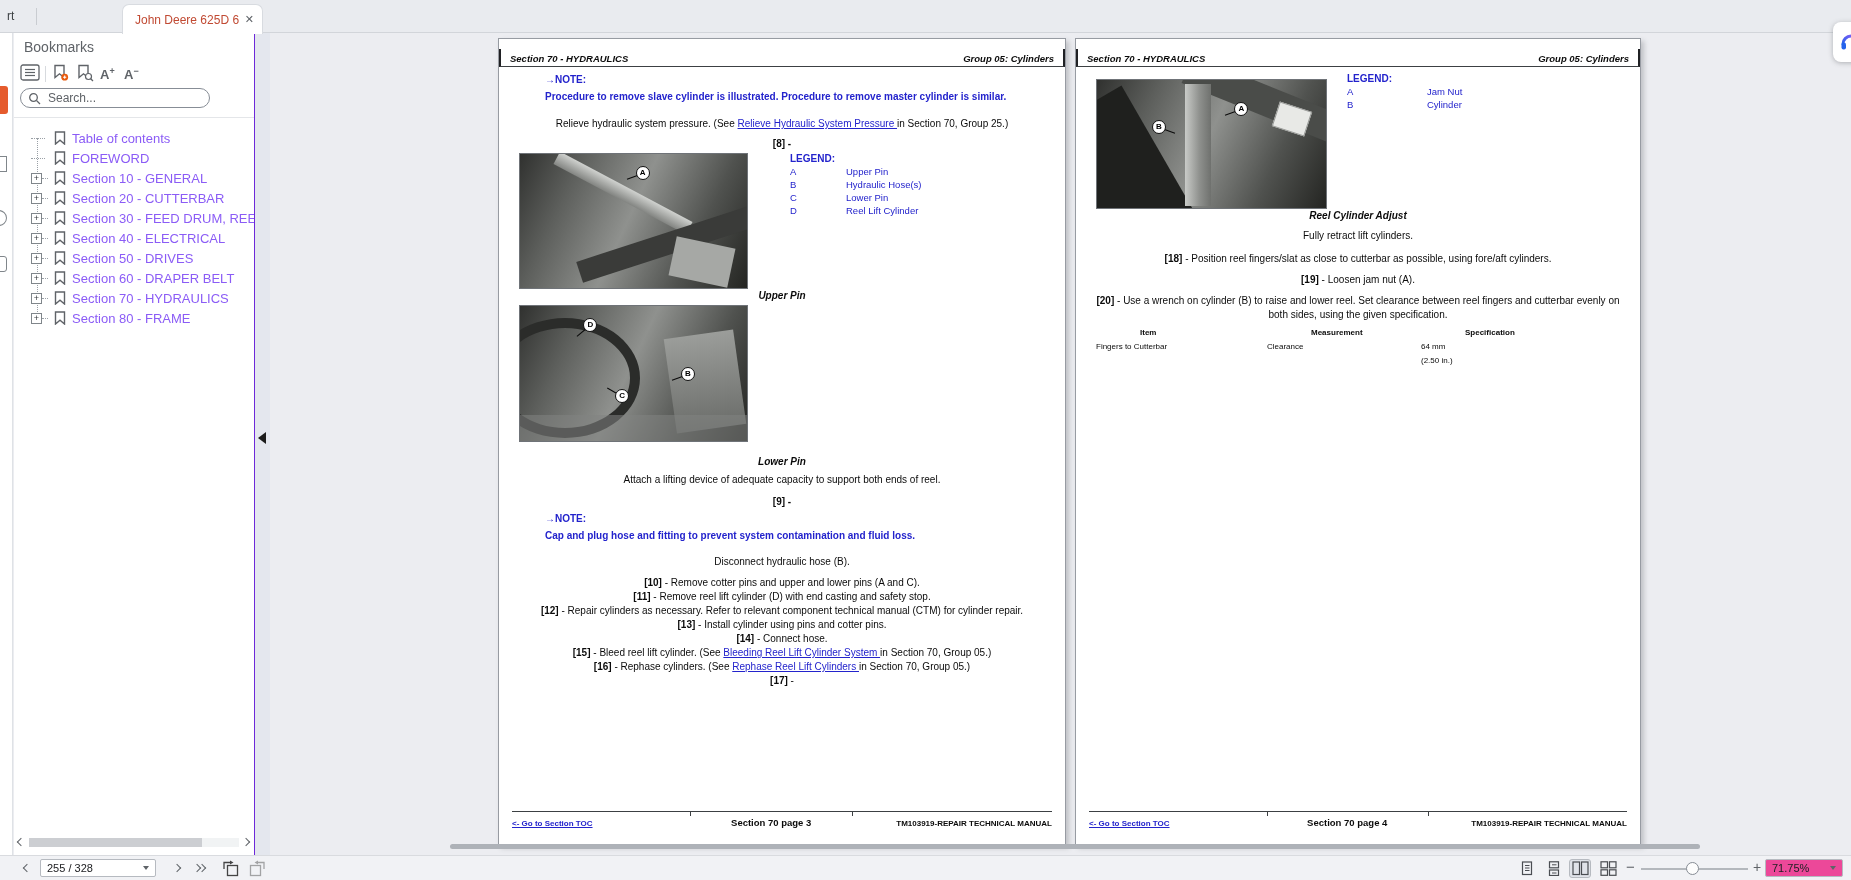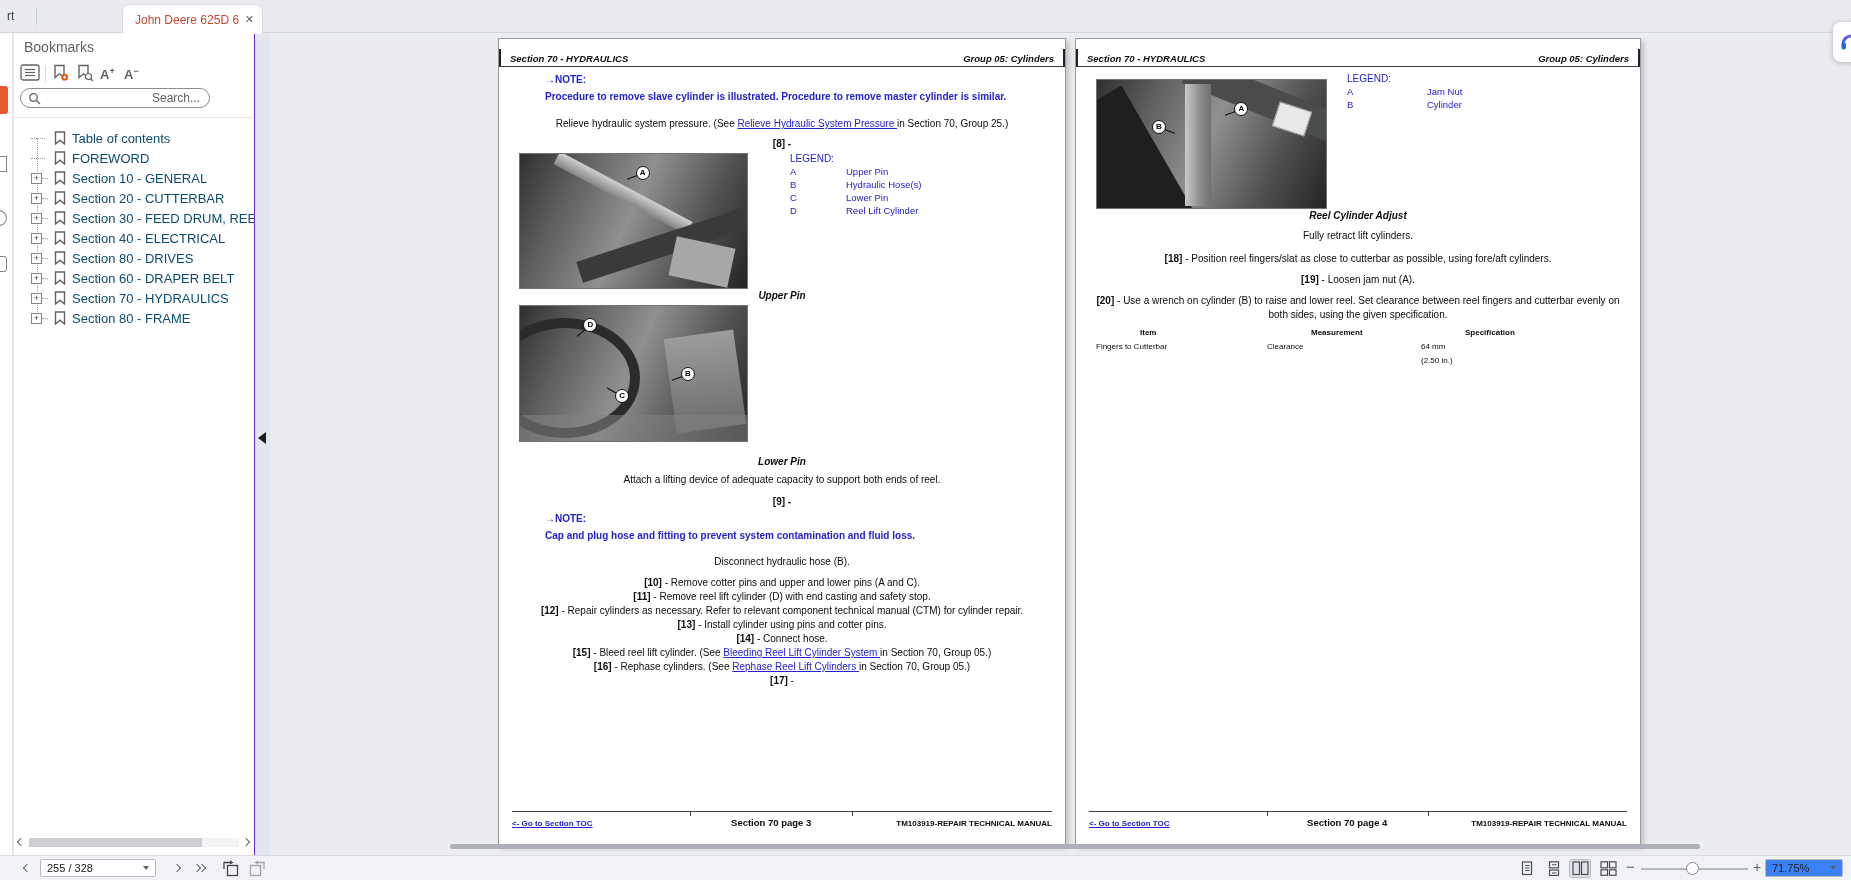--- a/index.html
+++ b/index.html
@@ -22,32 +22,32 @@
 
   
   .sidebar{position:absolute;left:14px;top:33px;width:241px;height:822px;background:#fff;border-right:1px solid #6d28d9;overflow:hidden;z-index:2;}
   .bm-title{position:absolute;left:10px;top:6px;font-size:14px;color:#5f6368;}
   .bm-toolbar{position:absolute;left:0;top:29px;width:100%;height:24px;}
   .tbi{position:absolute;top:2px;}
   .tb-divider{position:absolute;left:31px;top:4px;width:1px;height:16px;background:#d7dade;}
   .ficon{font-size:13px;color:#5f6368;font-weight:bold;}
   .ficon sup{font-size:9px;}
   .bm-search{position:absolute;left:6px;top:55px;width:190px;height:20px;border:1px solid #878d96;border-radius:10px;background:#fff;display:flex;align-items:center;padding:0 7px;}
-  .bm-search input{border:none;outline:none;flex:1;font-size:12px;color:#3c4043;font-family:"Liberation Sans",sans-serif;margin-left:5px;background:transparent;min-width:0;text-align:right;}
+  .bm-search input{border:none;outline:none;flex:1;font-size:12px;color:#3c4043;font-family:"Liberation Sans",sans-serif;margin-left:5px;background:transparent;min-width:0;}
   .bm-search input::placeholder{color:#5f6368;}
   .bm-divider{position:absolute;left:0;top:84px;width:100%;border-top:1px solid #e4e6e9;}
   .bm-list{position:absolute;left:0;top:95px;width:100%;}
   .tree-vline{position:absolute;left:23px;top:10px;height:180px;border-left:1px dotted #9aa0a6;}
   .bm-row{position:relative;height:20px;display:flex;align-items:center;padding-left:14px;white-space:nowrap;cursor:default;}
   .bm-branch{display:flex;align-items:center;width:24px;flex:none;}
   .expander{position:relative;z-index:1;width:11px;height:11px;border:1px solid #80868b;background:#fff;font-size:9px;line-height:9px;text-align:center;color:#3c4043;margin-left:3px;}
   .hstub{width:14px;border-top:1px dotted #9aa0a6;margin-left:3px;}
   .hstub2{width:6px;border-top:1px dotted #9aa0a6;}
   .bm-flag{display:inline-flex;margin:0 6px 0 2px;flex:none;}
-  .bm-label{font-size:13px;color:#0c4a6e;}
+  .bm-label{font-size:13px;color:#8b5cf6;}
   .bm-hscroll{position:absolute;left:0;bottom:6px;width:100%;height:13px;}
   .hs-track{position:absolute;left:15px;right:15px;top:2px;height:9px;background:#f1f3f4;}
   .hs-thumb{position:absolute;left:15px;width:173px;top:2px;height:9px;background:#ccced2;}
   .chv{display:inline-block;width:6px;height:6px;border-left:1.6px solid #5f6368;border-bottom:1.6px solid #5f6368;}
   .chv.l{transform:rotate(45deg);}
   .chv.r{transform:rotate(-135deg);}
   .hs-left{position:absolute;left:4px;top:3px;}
   .hs-right{position:absolute;right:5px;top:3px;}
 
   
@@ -67,21 +67,21 @@
   .note{margin-left:26px;color:#2323cc;font-weight:bold;}
   .note .ntext{margin-top:3px;}
   p.body{margin-top:13px;}
   p.body.tight{margin-top:4px;}
   p.steplabel{margin-top:8px;font-weight:bold;}
   p.steplabel.s8{margin-top:6px;}
   .figrow{display:flex;align-items:flex-start;margin-top:2px;}
   .caption{margin-top:12px;font-weight:bold;font-style:italic;font-size:10px;}
   .caption.c2{margin-top:13px;}
   .legend{font-size:9.5px;line-height:12px;color:#2323cc;}
-  .legend .ltitle{font-weight:normal;font-size:10px;}
+  .legend .ltitle{font-weight:bold;font-size:10px;}
   .legend-row{display:flex;margin-top:1px;}
   .legend-l .lkey{width:56px;}
   .legend-r .lkey{width:80px;}
   .steps{margin-top:7px;}
   .steps-r{margin-top:9px;}
   .step{margin:0 0 8px 0;}
   .steps-r .step{margin-bottom:7px;}
   .stepnum{font-weight:bold;}
   .doclink{color:#2323cc;text-decoration:underline;cursor:pointer;}
   .h-adjust{margin-top:12px;font-weight:bold;font-style:italic;}
@@ -129,21 +129,21 @@
   .histicon{position:absolute;top:4px;}
   .hi1{left:222px;}
   .hi2{left:248px;opacity:.45;}
   .viewicon{position:absolute;top:3px;width:22px;height:19px;display:flex;align-items:center;justify-content:center;border:1px solid transparent;border-radius:3px;}
   .viewicon.sel{background:#e0e3e9;border-color:#b6bac0;}
   .vi1{left:1516px;}.vi2{left:1543px;}.vi3{left:1569px;}.vi4{left:1597px;}
   .zminus{position:absolute;left:1626px;top:2px;font-size:15px;color:#5f6368;}
   .ztrack{position:absolute;left:1641px;top:12px;width:107px;height:2px;background:#b4b8bd;}
   .zthumb{position:absolute;left:1686px;top:6px;width:13px;height:13px;background:#fdfdfd;border:1px solid #868c94;border-radius:50%;}
   .zplus{position:absolute;left:1753px;top:3px;font-size:14px;color:#5f6368;}
-  .zoombox{position:absolute;left:1765px;top:3px;width:78px;height:18px;background:#3b82f6;border:1px solid #b6bac0;border-radius:2px;font-size:11px;color:#202124;display:flex;align-items:center;padding:0 6px;}
+  .zoombox{position:absolute;left:1765px;top:3px;width:78px;height:18px;background:#ec4899;border:1px solid #b6bac0;border-radius:2px;font-size:11px;color:#202124;display:flex;align-items:center;padding:0 6px;}
 
   
   .ai-btn{position:absolute;left:1833px;top:22px;width:36px;height:40px;background:#fff;border-radius:8px;box-shadow:0 1px 5px rgba(60,64,67,.35);z-index:7;display:flex;align-items:center;padding-left:6px;}
 </style>
 </head>
 <body>
 
 <div class="app">
 
   <div class="tabbar">
@@ -274,21 +274,21 @@
         <div class="bm-row">
           <span class="bm-branch">
             <span class="expander">+</span>
             <span class="hstub2"></span>
           </span>
           <span class="bm-flag">
             <svg width="12" height="14" viewBox="0 0 12 14">
               <path d="M1.5 1h9v12L6 9.2 1.5 13z" fill="none" stroke="#5f6368" stroke-width="1.4"></path>
             </svg>
           </span>
-          <span class="bm-label">Section 80 - DRIVES</span>
+          <span class="bm-label">Section 50 - DRIVES</span>
         </div>
         <div class="bm-row">
           <span class="bm-branch">
             <span class="expander">+</span>
             <span class="hstub2"></span>
           </span>
           <span class="bm-flag">
             <svg width="12" height="14" viewBox="0 0 12 14">
               <path d="M1.5 1h9v12L6 9.2 1.5 13z" fill="none" stroke="#5f6368" stroke-width="1.4"></path>
             </svg>

